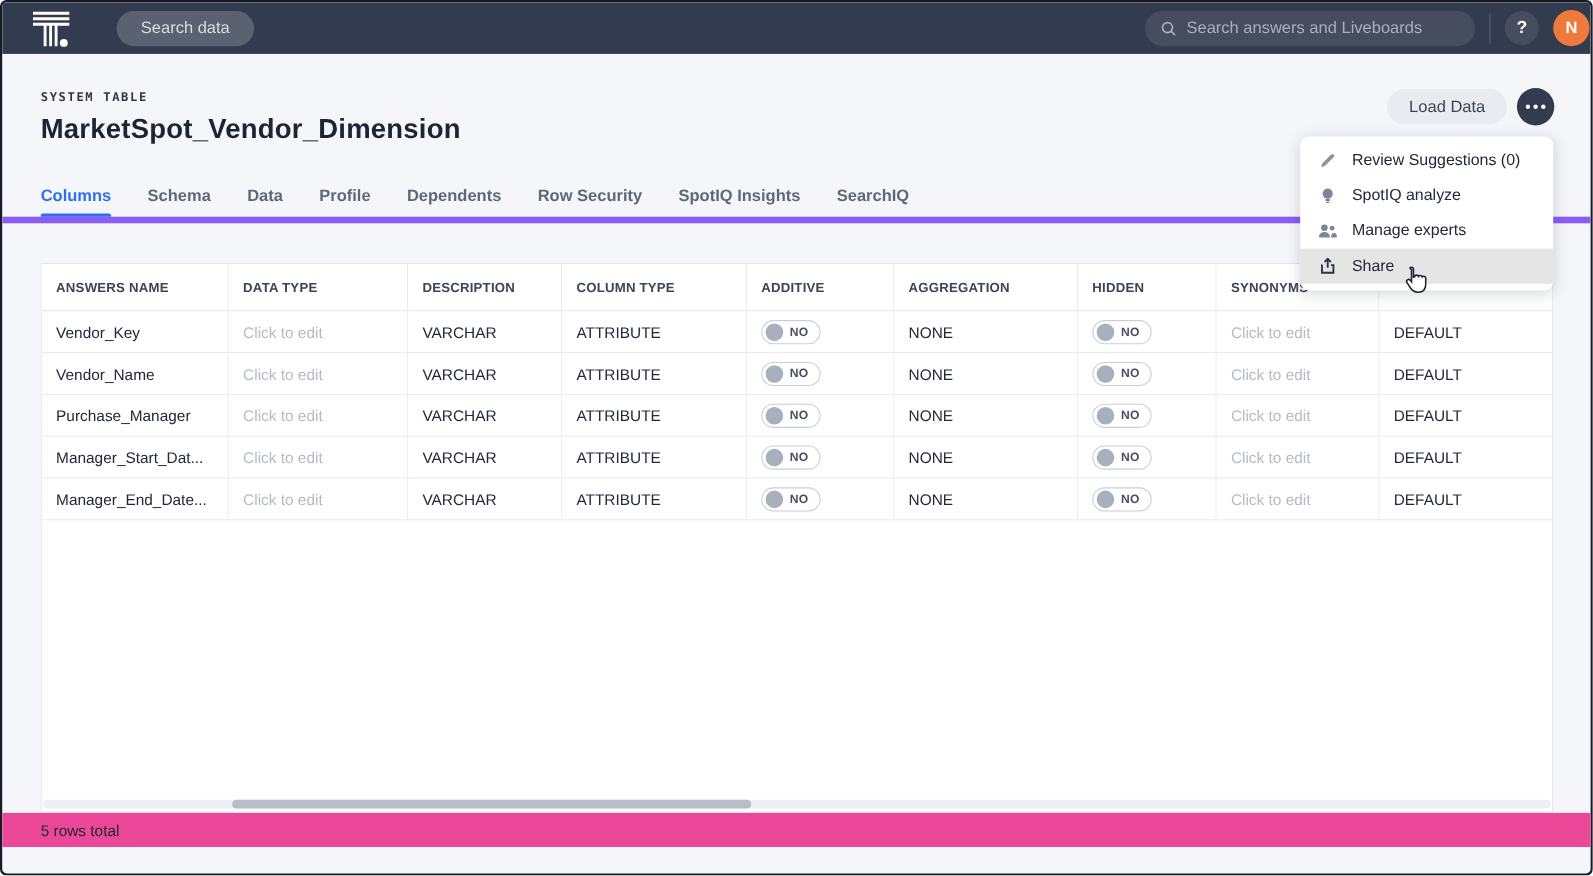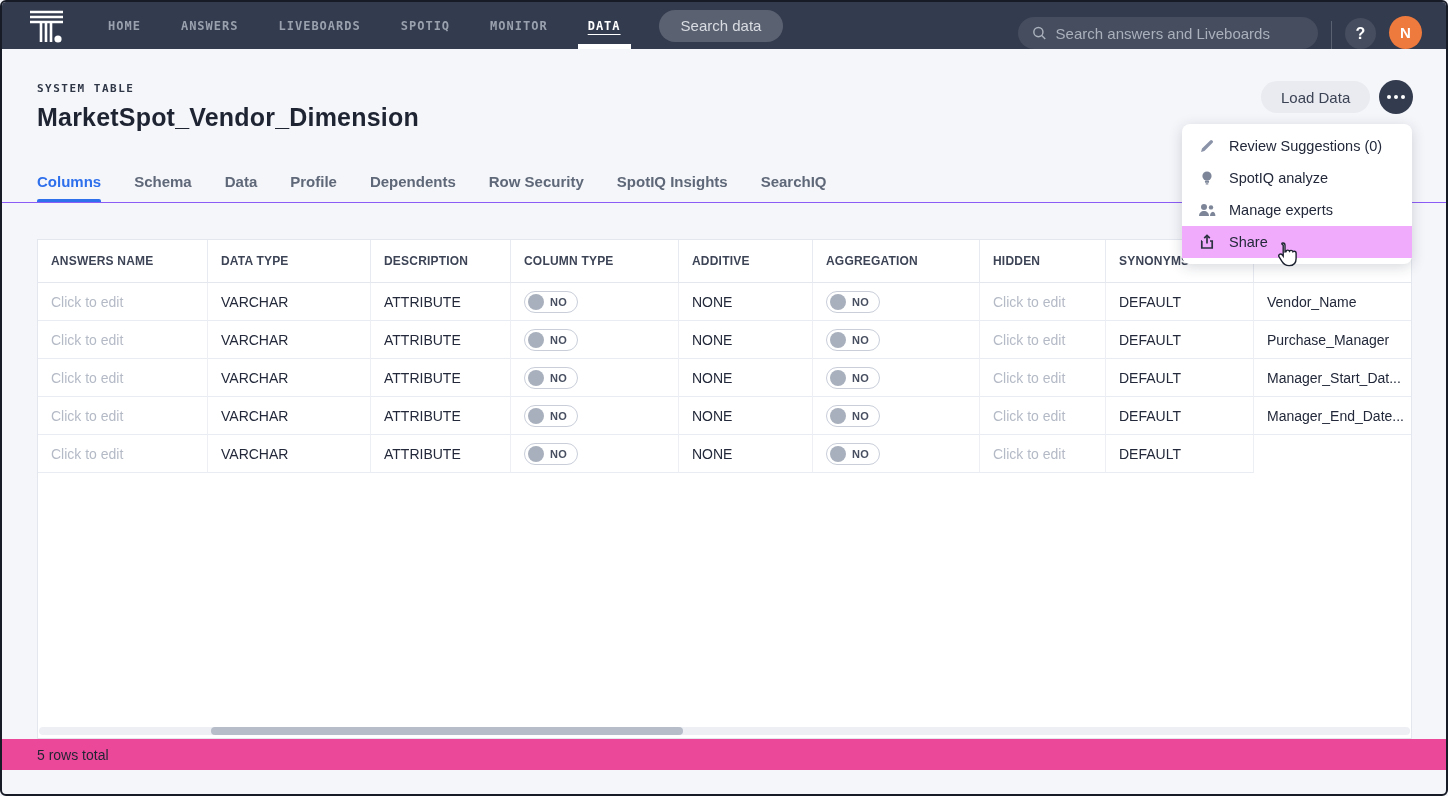--- a/index.html
+++ b/index.html
@@ -9,37 +9,37 @@
 
   
   .navbar { position:absolute; left:0; top:0; width:100%; height:47px; background:#333b4e; display:flex; align-items:stretch; }
   .logo { width:86px; display:flex; align-items:center; justify-content:center; }
   .nav-items { display:flex; align-items:stretch; }
   .nav-item { position:relative; display:flex; align-items:center; padding:0 20px; font-family:"DejaVu Sans Mono", monospace; font-size:12px; font-weight:bold; letter-spacing:1px; color:#9aa1ae; cursor:pointer; }
   .nav-item.active { color:#ffffff; }
   .nav-item.active .nav-label { text-decoration:underline; text-underline-offset:4px; }
   .nav-item.active::after { content:""; position:absolute; left:10px; right:10px; bottom:0; height:5px; background:#ffffff; }
   .searchdata-pill { align-self:center; margin-left:18px; background:#5a6170; color:#d9dce2; border:none; border-radius:16px; height:32px; padding:0 22px; font-size:15px; font-family:"Liberation Sans",sans-serif; cursor:pointer; }
-  .nav-right { margin-left:auto; display:flex; align-items:flex-end; gap:13px; padding-right:24px; }
+  .nav-right { margin-left:auto; display:flex; align-items:center; gap:13px; padding-right:1px; }
   .searchbox { width:300px; height:32px; background:#454d5e; border-radius:16px; display:flex; align-items:center; padding:0 14px; gap:9px; }
   .searchbox input { background:transparent; border:none; outline:none; color:#d9dce2; font-size:15px; width:100%; font-family:"Liberation Sans",sans-serif; }
   .searchbox input::placeholder { color:#aab0bc; }
   .nav-divider { width:1px; height:28px; background:#5a6170; }
   .help-btn { width:31px; height:31px; border-radius:50%; background:#454d5e; color:#ffffff; font-size:16px; font-weight:bold; display:flex; align-items:center; justify-content:center; border:none; cursor:pointer; }
   .avatar { width:33px; height:33px; border-radius:50%; background:#ee7a3d; color:#ffffff; font-size:15px; font-weight:bold; display:flex; align-items:center; justify-content:center; cursor:pointer; }
 
   
   .kicker { position:absolute; left:35px; top:80px; font-family:"DejaVu Sans Mono", monospace; font-size:11px; font-weight:bold; letter-spacing:1.5px; color:#2f3747; }
   .page-title { position:absolute; left:35px; top:101px; font-size:25px; font-weight:bold; color:#1f2433; letter-spacing:.2px; }
   .load-data-btn { position:absolute; left:1259px; top:79px; height:32px; padding:0 20px; background:#e9ebf1; border:none; border-radius:16px; color:#3c4354; font-size:15px; font-family:"Liberation Sans",sans-serif; cursor:pointer; }
   .more-btn { position:absolute; left:1377px; top:78px; width:34px; height:34px; border-radius:50%; background:#333b4e; border:none; color:#ffffff; display:flex; align-items:center; justify-content:center; gap:3px; cursor:pointer; }
   .more-btn i { width:4px; height:4px; border-radius:50%; background:#ffffff; }
 
   
-  .tabs { position:absolute; left:0; top:158px; width:100%; height:43px; display:flex; align-items:center; gap:33px; padding-left:35px; border-bottom:1px solid #8b5cf6; }
+  .tabs { position:absolute; left:0; top:158px; width:100%; height:43px; display:flex; align-items:center; gap:33px; padding-left:35px; border-bottom:6px solid #8b5cf6; }
   .tab { position:relative; height:100%; display:flex; align-items:center; font-size:15px; font-weight:bold; color:#5f6878; cursor:pointer; }
   .tab.active { color:#2e6fec; }
   .tab.active::after { content:""; position:absolute; left:0; right:0; bottom:0; height:3px; background:#2e6fec; border-radius:2px 2px 0 0; }
 
   
   .table-card { position:absolute; left:35px; top:237px; width:1375px; height:500px; background:#ffffff; border:1px solid #e4e7ee; }
   .tgrid { display:grid; grid-template-columns:170px 163px 140px 168px 134px 167px 126px 148px 1fr; }
   .th { height:43px; display:flex; align-items:center; padding:0 13px; font-size:12px; font-weight:bold; letter-spacing:.2px; color:#3d4456; border-right:1px solid #e7eaf1; border-bottom:1px solid #e4e7ee; background:#ffffff; white-space:nowrap; overflow:hidden; }
   .td { height:38px; display:flex; align-items:center; padding:0 13px; font-size:14px; color:#23293a; border-right:1px solid #edeff4; border-bottom:1px solid #e9ecf2; white-space:nowrap; overflow:hidden; }
   .th:nth-child(9n), .td:nth-child(9n) { border-right:none; }
@@ -51,21 +51,21 @@
   
   .hscroll-track { position:absolute; left:1px; right:1px; bottom:3px; height:8px; background:#edeff4; border-radius:4px; }
   .hscroll-thumb { position:absolute; left:172px; top:0; width:472px; height:8px; background:#b7bdc9; border-radius:4px; cursor:grab; }
 
   
   .footer-band { position:absolute; left:0; top:737px; width:100%; height:31px; background:#ec4899; display:flex; align-items:center; padding-left:35px; font-size:14px; color:#1f2433; }
 
   
   .menu { position:absolute; left:1180px; top:122px; width:230px; background:#ffffff; border-radius:8px; box-shadow:0 3px 14px rgba(30,38,60,.18); padding:6px 0; z-index:20; }
   .menu-item { height:32px; display:flex; align-items:center; gap:13px; padding:0 16px; font-size:14.5px; color:#23293a; cursor:pointer; }
-  .menu-item.highlight { background:#f0abfc; }
+  .menu-item.highlight { background:#e5e5e5; }
   .menu-item .mi-icon { width:18px; height:18px; display:flex; align-items:center; justify-content:center; }
 
   .cursor-hand { position:absolute; left:1272px; top:239px; z-index:30; pointer-events:none; }
 </style>
 </head>
 <body>
 
 <div class="frame">
 
   <header class="navbar">
@@ -75,40 +75,20 @@
           <line x1="5" y1="6" x2="38" y2="6"></line>
           <line x1="5" y1="11" x2="38" y2="11"></line>
           <line x1="5" y1="16" x2="38" y2="16"></line>
           <line x1="16" y1="16" x2="16" y2="36"></line>
           <line x1="21" y1="16" x2="21" y2="36"></line>
           <line x1="26" y1="16" x2="26" y2="36"></line>
         </g>
         <circle cx="33" cy="33" r="3.6" fill="#ffffff"></circle>
       </svg>
     </div>
-    <nav class="nav-items">
-      <div class="nav-item">
-          <span class="nav-label">HOME</span>
-        </div>
-      <div class="nav-item">
-          <span class="nav-label">ANSWERS</span>
-        </div>
-      <div class="nav-item">
-          <span class="nav-label">LIVEBOARDS</span>
-        </div>
-      <div class="nav-item">
-          <span class="nav-label">SPOTIQ</span>
-        </div>
-      <div class="nav-item">
-          <span class="nav-label">MONITOR</span>
-        </div>
-      <div class="nav-item active">
-          <span class="nav-label">DATA</span>
-        </div>
-    </nav>
     <button class="searchdata-pill">Search data</button>
     <div class="nav-right">
       <div class="searchbox">
         <svg width="16" height="16" viewBox="0 0 16 16">
           <circle cx="7" cy="7" r="5" fill="none" stroke="#aab0bc" stroke-width="1.6"></circle>
           <line x1="10.7" y1="10.7" x2="14.5" y2="14.5" stroke="#aab0bc" stroke-width="1.6"></line>
         </svg>
         <input type="text" placeholder="Search answers and Liveboards" style="">
       </div>
       <div class="nav-divider"></div>
@@ -143,20 +123,21 @@
       <div class="th">ANSWERS NAME</div>
       <div class="th">DATA TYPE</div>
       <div class="th">DESCRIPTION</div>
       <div class="th">COLUMN TYPE</div>
       <div class="th">ADDITIVE</div>
       <div class="th">AGGREGATION</div>
       <div class="th">HIDDEN</div>
       <div class="th">SYNONYMS</div>
       <div class="th"></div>
 
+      <div class="td">Vendor_Key</div>
       <div class="td placeholder">Click to edit</div>
       <div class="td">VARCHAR</div>
       <div class="td">ATTRIBUTE</div>
       <div class="td">
           <span class="toggle">
             <span class="knob"></span>
             <span class="tlabel">NO</span>
           </span>
         </div>
       <div class="td">NONE</div>

